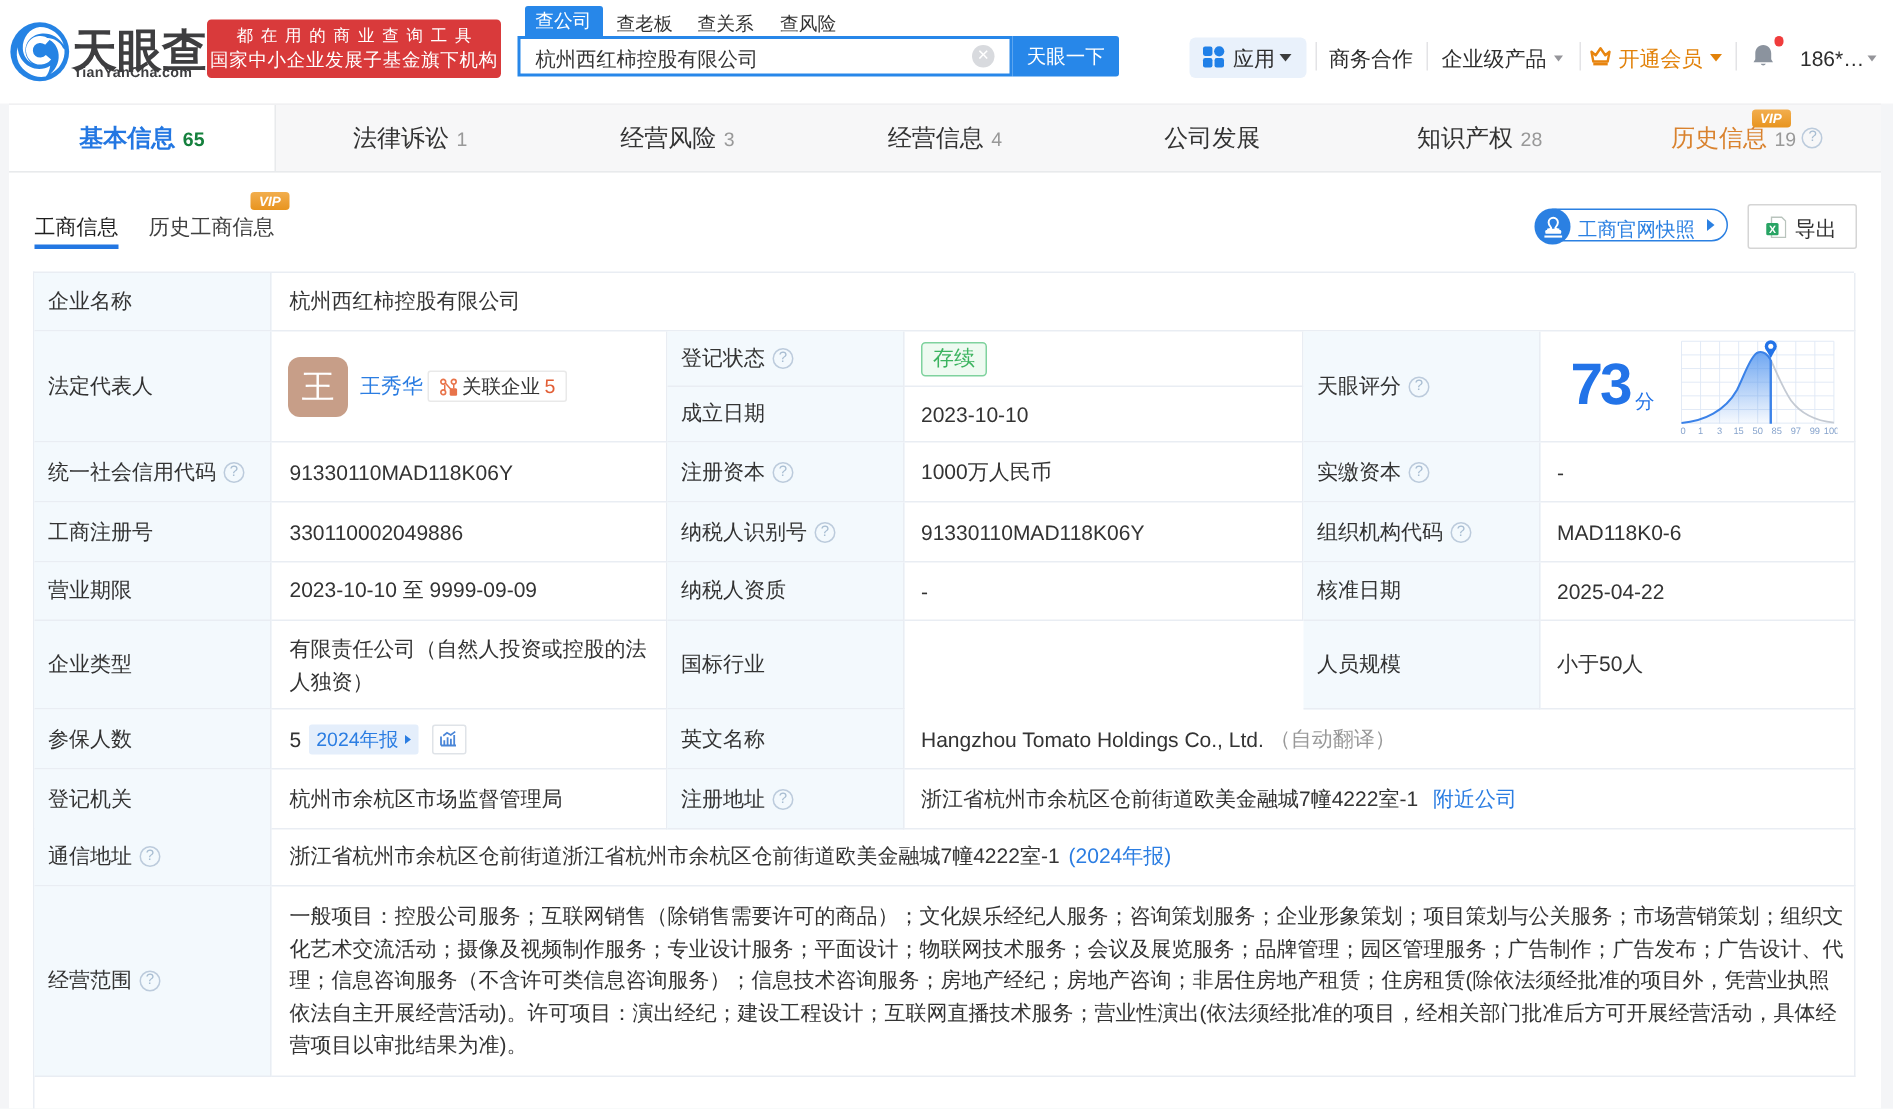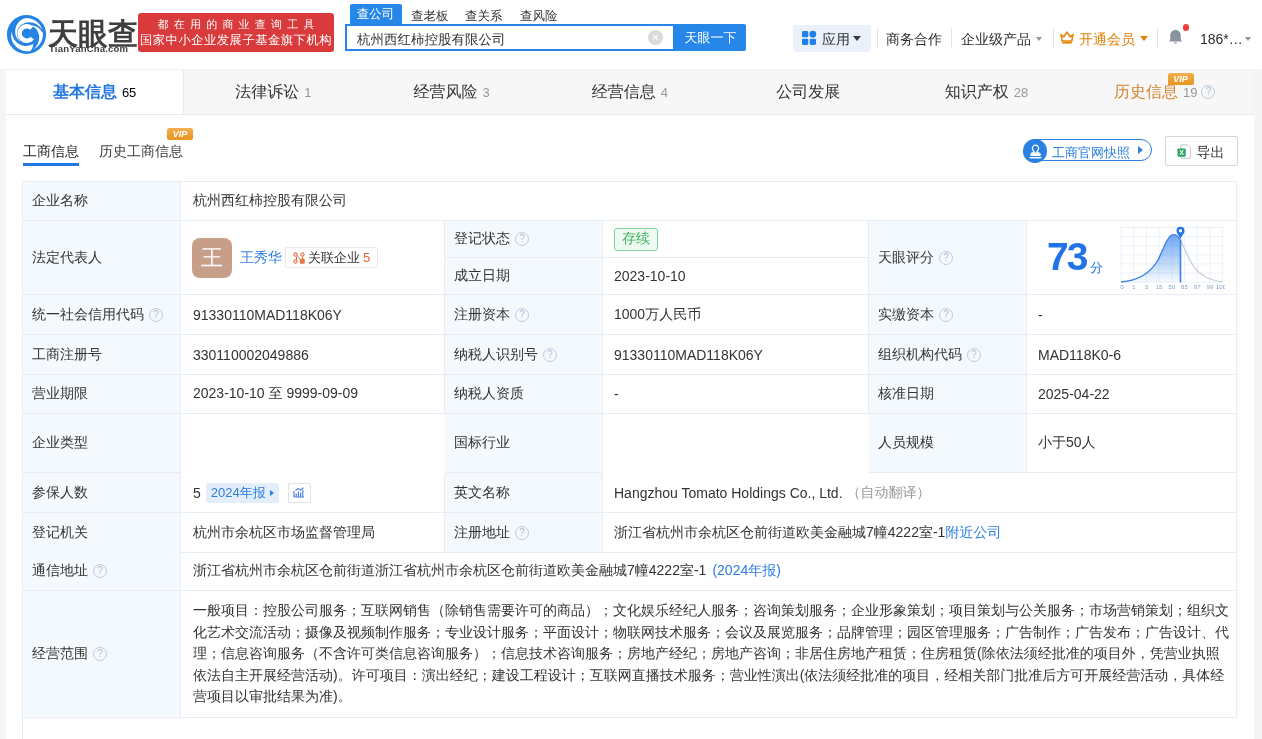--- a/index.html
+++ b/index.html
@@ -3,21 +3,21 @@
 <style>
 *{margin:0;padding:0;box-sizing:border-box}
 html,body{width:1262px;height:739px;background:#f4f5f7;font-family:"Liberation Sans",sans-serif;position:relative;overflow:hidden}
 .abs{position:absolute}
 .hdr{position:absolute;left:0;top:0;width:1262px;height:69px;background:#fff}
 .content{position:absolute;left:6px;top:69px;width:1248px;height:670px;background:#fff}
 .tabbar{position:absolute;left:6px;top:69px;width:1248px;height:46px;background:#f7f7f8;border-top:1px solid #f0f0f2;border-bottom:1px solid #e8eaec;display:flex}
 .tab{width:178.28px;height:100%;display:flex;align-items:center;justify-content:center;font-size:16px;color:#333;position:relative}
 .tab .cnt{font-size:13px;color:#999;margin-left:5px}
 .tab.on{background:#fff;color:#2377e2;font-weight:bold}
-.tab.on .cnt{color:#000000;font-weight:normal}
+.tab.on .cnt{color:#15803d;font-weight:bold}
 .caret{display:inline-block;width:0;height:0;border-left:4.5px solid transparent;border-right:4.5px solid transparent;border-top:5px solid #3c3c3c}
 .caret.sm{border-left-width:3.5px;border-right-width:3.5px;border-top-width:4px;border-top-color:#95959a}
 .vdiv{position:absolute;width:1px;height:19px;background:#e3e3e6;top:28px}
 .menu{position:absolute;top:31px;font-size:14px;color:#2d2d2d}
 .qicon{display:inline-block;width:14px;height:14px;border:1px solid #bccbdc;border-radius:50%;color:#a8bdd2;font-size:10px;line-height:12px;text-align:center;vertical-align:-2px}
 .lbl{background:#f3f9fd;color:#333}
 .cell{position:absolute;border-right:1px solid #e9edf3;border-bottom:1px solid #e9edf3;font-size:14px;color:#333;display:flex;align-items:center}
 .blue{color:#2b7de2}
 </style></head>
 <body>
@@ -194,41 +194,42 @@
   <div class="cell" style="left:1004px;top:153px;width:210px;height:40px;padding-left:11px">MAD118K0-6</div>
 
   <div class="cell lbl" style="left:0;top:193px;width:158px;height:39px;padding-left:9px">营业期限</div>
   <div class="cell" style="left:158px;top:193px;width:264px;height:39px;padding-left:12px">2023-10-10 至 9999-09-09</div>
   <div class="cell lbl" style="left:422px;top:193px;width:158px;height:39px;padding-left:9px">纳税人资质</div>
   <div class="cell" style="left:580px;top:193px;width:266px;height:39px;padding-left:11px">-</div>
   <div class="cell lbl" style="left:846px;top:193px;width:158px;height:39px;padding-left:9px">核准日期</div>
   <div class="cell" style="left:1004px;top:193px;width:210px;height:39px;padding-left:11px">2025-04-22</div>
 
   <div class="cell lbl" style="left:0;top:232px;width:158px;height:59px;padding-left:9px">企业类型</div>
+  <div class="cell" style="left:158px;top:232px;width:264px;height:59px;padding:0 12px;line-height:22px">有限责任公司（自然人投资或控股的法人独资）</div>
   <div class="cell lbl" style="left:422px;top:232px;width:158px;height:59px;padding-left:9px">国标行业</div>
   <div class="cell lbl" style="left:846px;top:232px;width:158px;height:59px;padding-left:9px">人员规模</div>
   <div class="cell" style="left:1004px;top:232px;width:210px;height:59px;padding-left:11px">小于50人</div>
 
   <div class="cell lbl" style="left:0;top:291px;width:158px;height:40px;padding-left:9px">参保人数</div>
   <div class="cell" style="left:158px;top:291px;width:264px;height:40px;padding-left:12px">5
     <span class="blue" style="margin-left:5px;background:#e4eefb;border-radius:2px;font-size:13px;height:20px;display:inline-flex;align-items:center;padding:0 5px">2024年报 <span style="display:inline-block;margin-left:4px;width:0;height:0;border-top:3.5px solid transparent;border-bottom:3.5px solid transparent;border-left:4.5px solid #2b7de2"></span></span>
     <span style="margin-left:9px;width:23px;height:20px;border:1px solid #dfe3e8;border-radius:2px;display:inline-flex;align-items:center;justify-content:center">
       <svg width="12" height="11" viewBox="0 0 12 11">
           <path d="M1 10 L1 4 M1 10 L11 10 M3.2 10 V6.5 M5.4 10 V4.5 M7.6 10 V5.5 M9.8 10 V3" stroke="#4a86d8" stroke-width="1.2" fill="none"></path>
           <path d="M2.5 3.5 L5 1.5 L7.5 3 L10.5 0.8" stroke="#4a86d8" stroke-width="1.1" fill="none"></path>
         </svg>
     </span>
   </div>
   <div class="cell lbl" style="left:422px;top:291px;width:158px;height:40px;padding-left:9px">英文名称</div>
   <div class="cell" style="left:580px;top:291px;width:634px;height:40px;padding-left:11px">Hangzhou Tomato Holdings Co., Ltd.<span style="color:#999;margin-left:4px">（自动翻译）</span></div>
 
   <div class="cell lbl" style="left:0;top:331px;width:158px;height:40px;padding-left:9px">登记机关</div>
   <div class="cell" style="left:158px;top:331px;width:264px;height:40px;padding-left:12px">杭州市余杭区市场监督管理局</div>
   <div class="cell lbl" style="left:422px;top:331px;width:158px;height:40px;padding-left:9px">注册地址 <span class="qicon" style="margin-left:5px">?</span></div>
-  <div class="cell" style="left:580px;top:331px;width:634px;height:40px;padding-left:11px">浙江省杭州市余杭区仓前街道欧美金融城7幢4222室-1 <span class="blue" style="">附近公司</span></div>
+  <div class="cell" style="left:580px;top:331px;width:634px;height:40px;padding-left:11px">浙江省杭州市余杭区仓前街道欧美金融城7幢4222室-1 <span class="blue" style="margin-left:10px">附近公司</span></div>
 
   <div class="cell lbl" style="left:0;top:370px;width:158px;height:39px;padding-left:9px">通信地址 <span class="qicon" style="margin-left:5px">?</span></div>
   <div class="cell" style="left:158px;top:370px;width:1056px;height:39px;padding-left:12px">浙江省杭州市余杭区仓前街道浙江省杭州市余杭区仓前街道欧美金融城7幢4222室-1 <span class="blue" style="margin-left:6px">(2024年报)</span></div>
 
   <div class="cell lbl" style="left:0;top:409px;width:158px;height:127px;padding-left:9px">经营范围 <span class="qicon" style="margin-left:5px">?</span></div>
   <div class="cell" style="left:158px;top:409px;width:1056px;height:127px;padding:0 0 0 12px;line-height:21.4px;display:flex;align-items:center;white-space:nowrap">
     <div>一般项目：控股公司服务；互联网销售（除销售需要许可的商品）；文化娱乐经纪人服务；咨询策划服务；企业形象策划；项目策划与公关服务；市场营销策划；组织文<br>化艺术交流活动；摄像及视频制作服务；专业设计服务；平面设计；物联网技术服务；会议及展览服务；品牌管理；园区管理服务；广告制作；广告发布；广告设计、代<br>理；信息咨询服务（不含许可类信息咨询服务）；信息技术咨询服务；房地产经纪；房地产咨询；非居住房地产租赁；住房租赁(除依法须经批准的项目外，凭营业执照<br>依法自主开展经营活动)。许可项目：演出经纪；建设工程设计；互联网直播技术服务；营业性演出(依法须经批准的项目，经相关部门批准后方可开展经营活动，具体经<br>营项目以审批结果为准)。</div>
   </div>
 </div>
 

